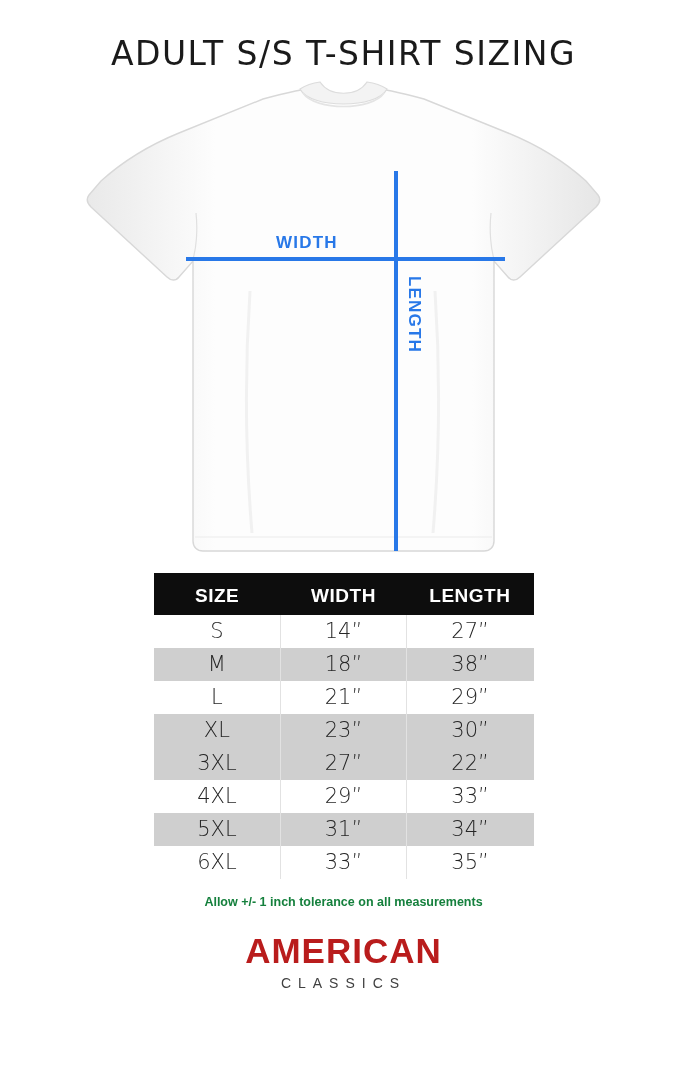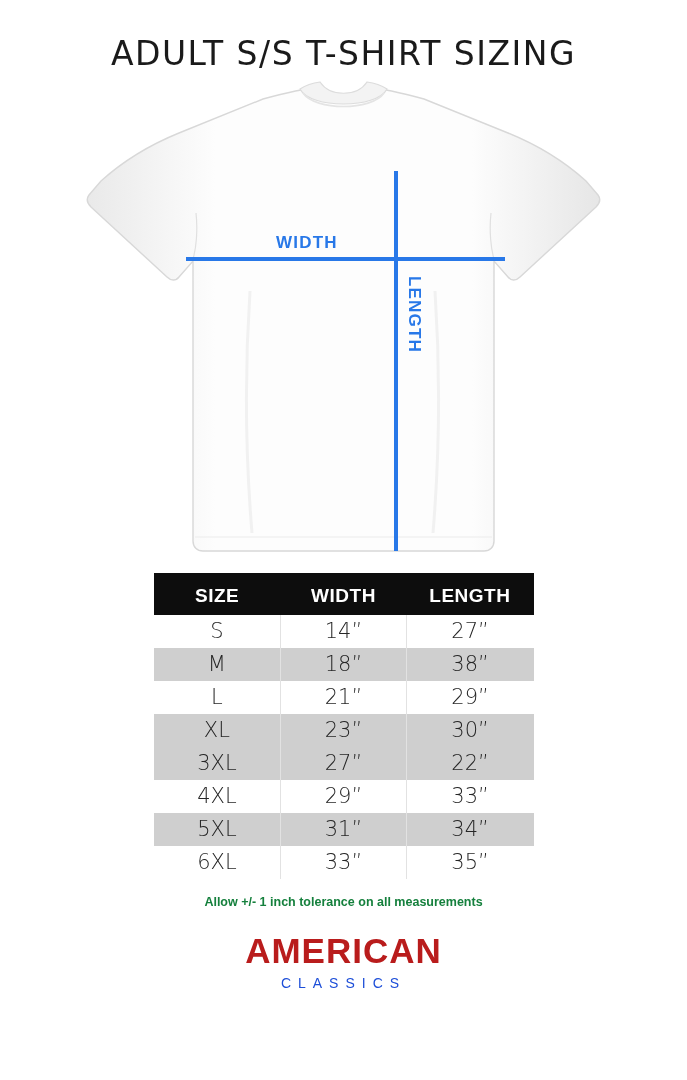--- a/index.html
+++ b/index.html
@@ -107,21 +107,21 @@
   .brand-main {
     font-size: 35px;
     font-weight: bold;
     letter-spacing: 1px;
     color: #b91c1c;
     font-family: "Liberation Sans", sans-serif;
   }
   .brand-sub {
     font-size: 14px;
     letter-spacing: 7px;
-    color: #1d4ed8;
+    color: #404040;
     margin-top: 4px;
     font-family: "Liberation Sans", sans-serif;
   }
 </style>
 </head>
 <body>
 
 <div class="page">
 
   <h1 class="title">ADULT S/S T-SHIRT SIZING</h1>

